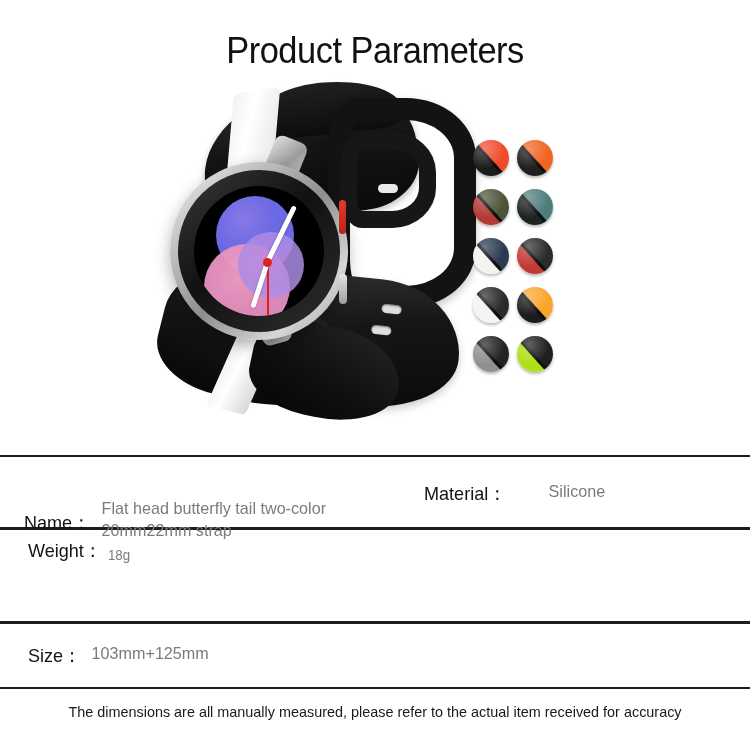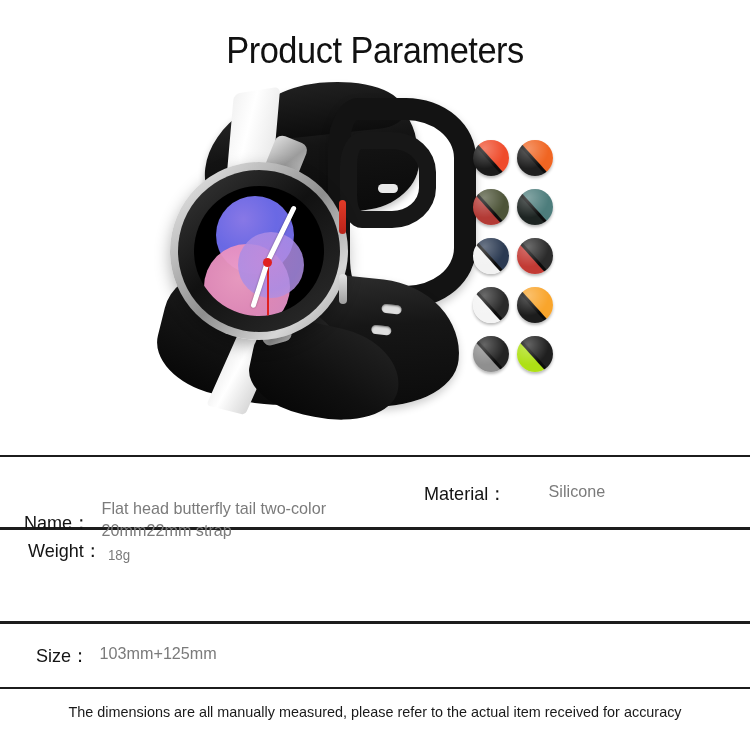--- a/index.html
+++ b/index.html
@@ -227,21 +227,21 @@
 
   #material-cell { left: 424px; top: 481px; gap: 30px; }
   #material-cell .val { padding-left: 8px; }
 
   #weight-cell { left: 28px; top: 538px; }
   #weight-cell .val { padding-left: 2px; padding-top: 6px; }
 
   #application-cell { left: 424px; top: 538px; }
   #application-cell .val { padding-left: 8px; padding-top: 2px; text-align: left; }
 
-  #size-cell { left: 36px; top: 643px; }
+  #size-cell { left: 28px; top: 643px; }
   #size-cell .val { padding-left: 8px; }
 
   .footer {
     position: absolute; left: 0; top: 703px; width: 750px;
     text-align: center; color: #1a1a1a; font-size: 15px;
     transform: scaleX(0.96);
     font-family: "Liberation Sans", sans-serif;
   }
 </style>
 </head>

